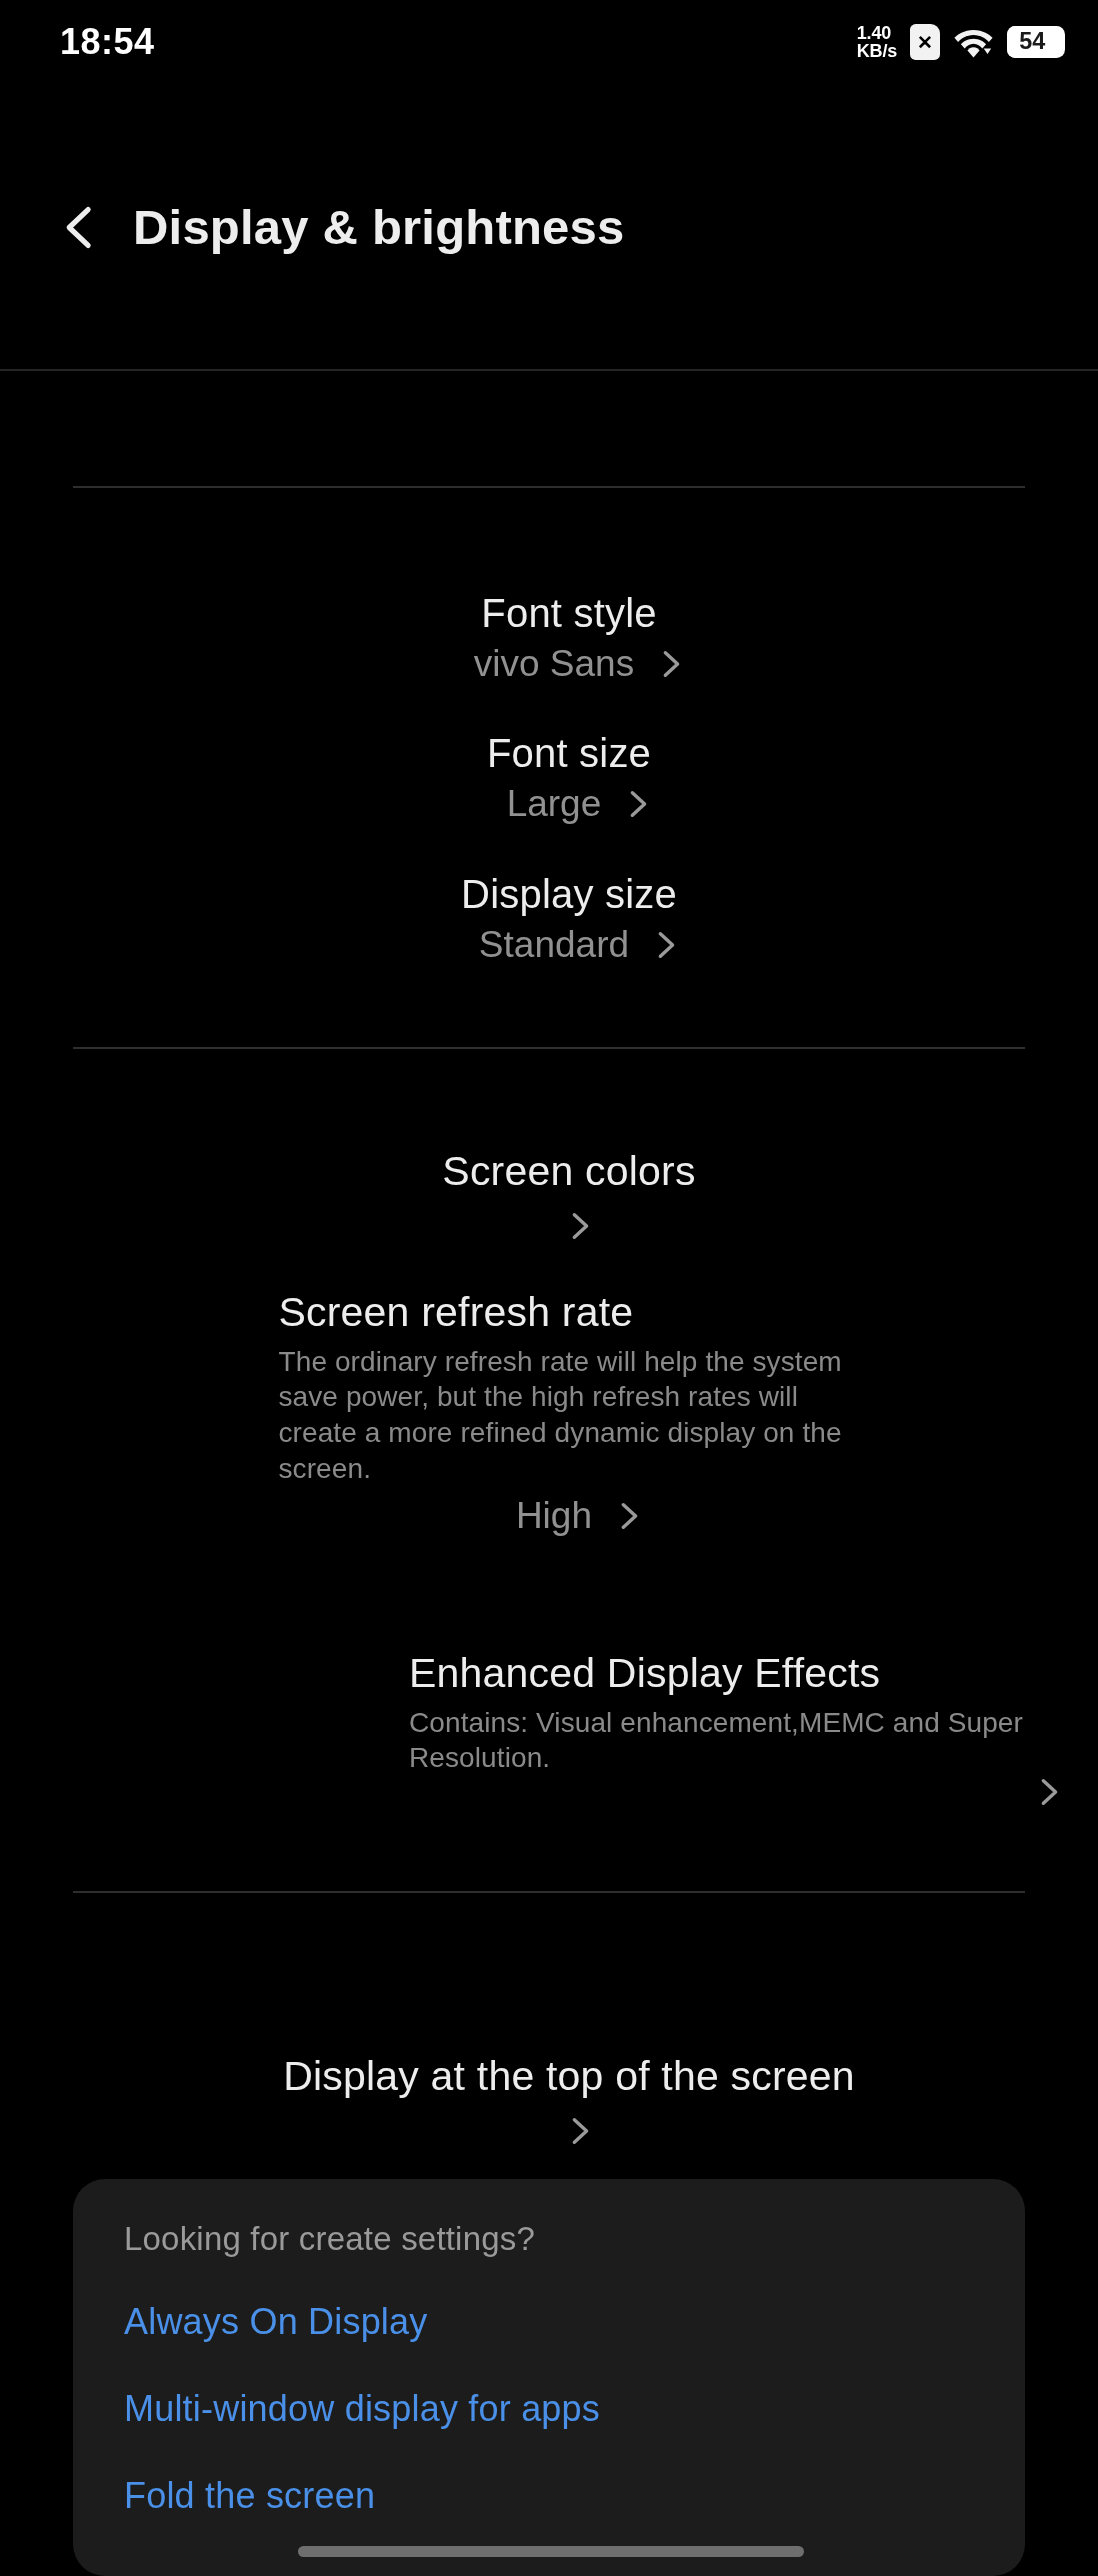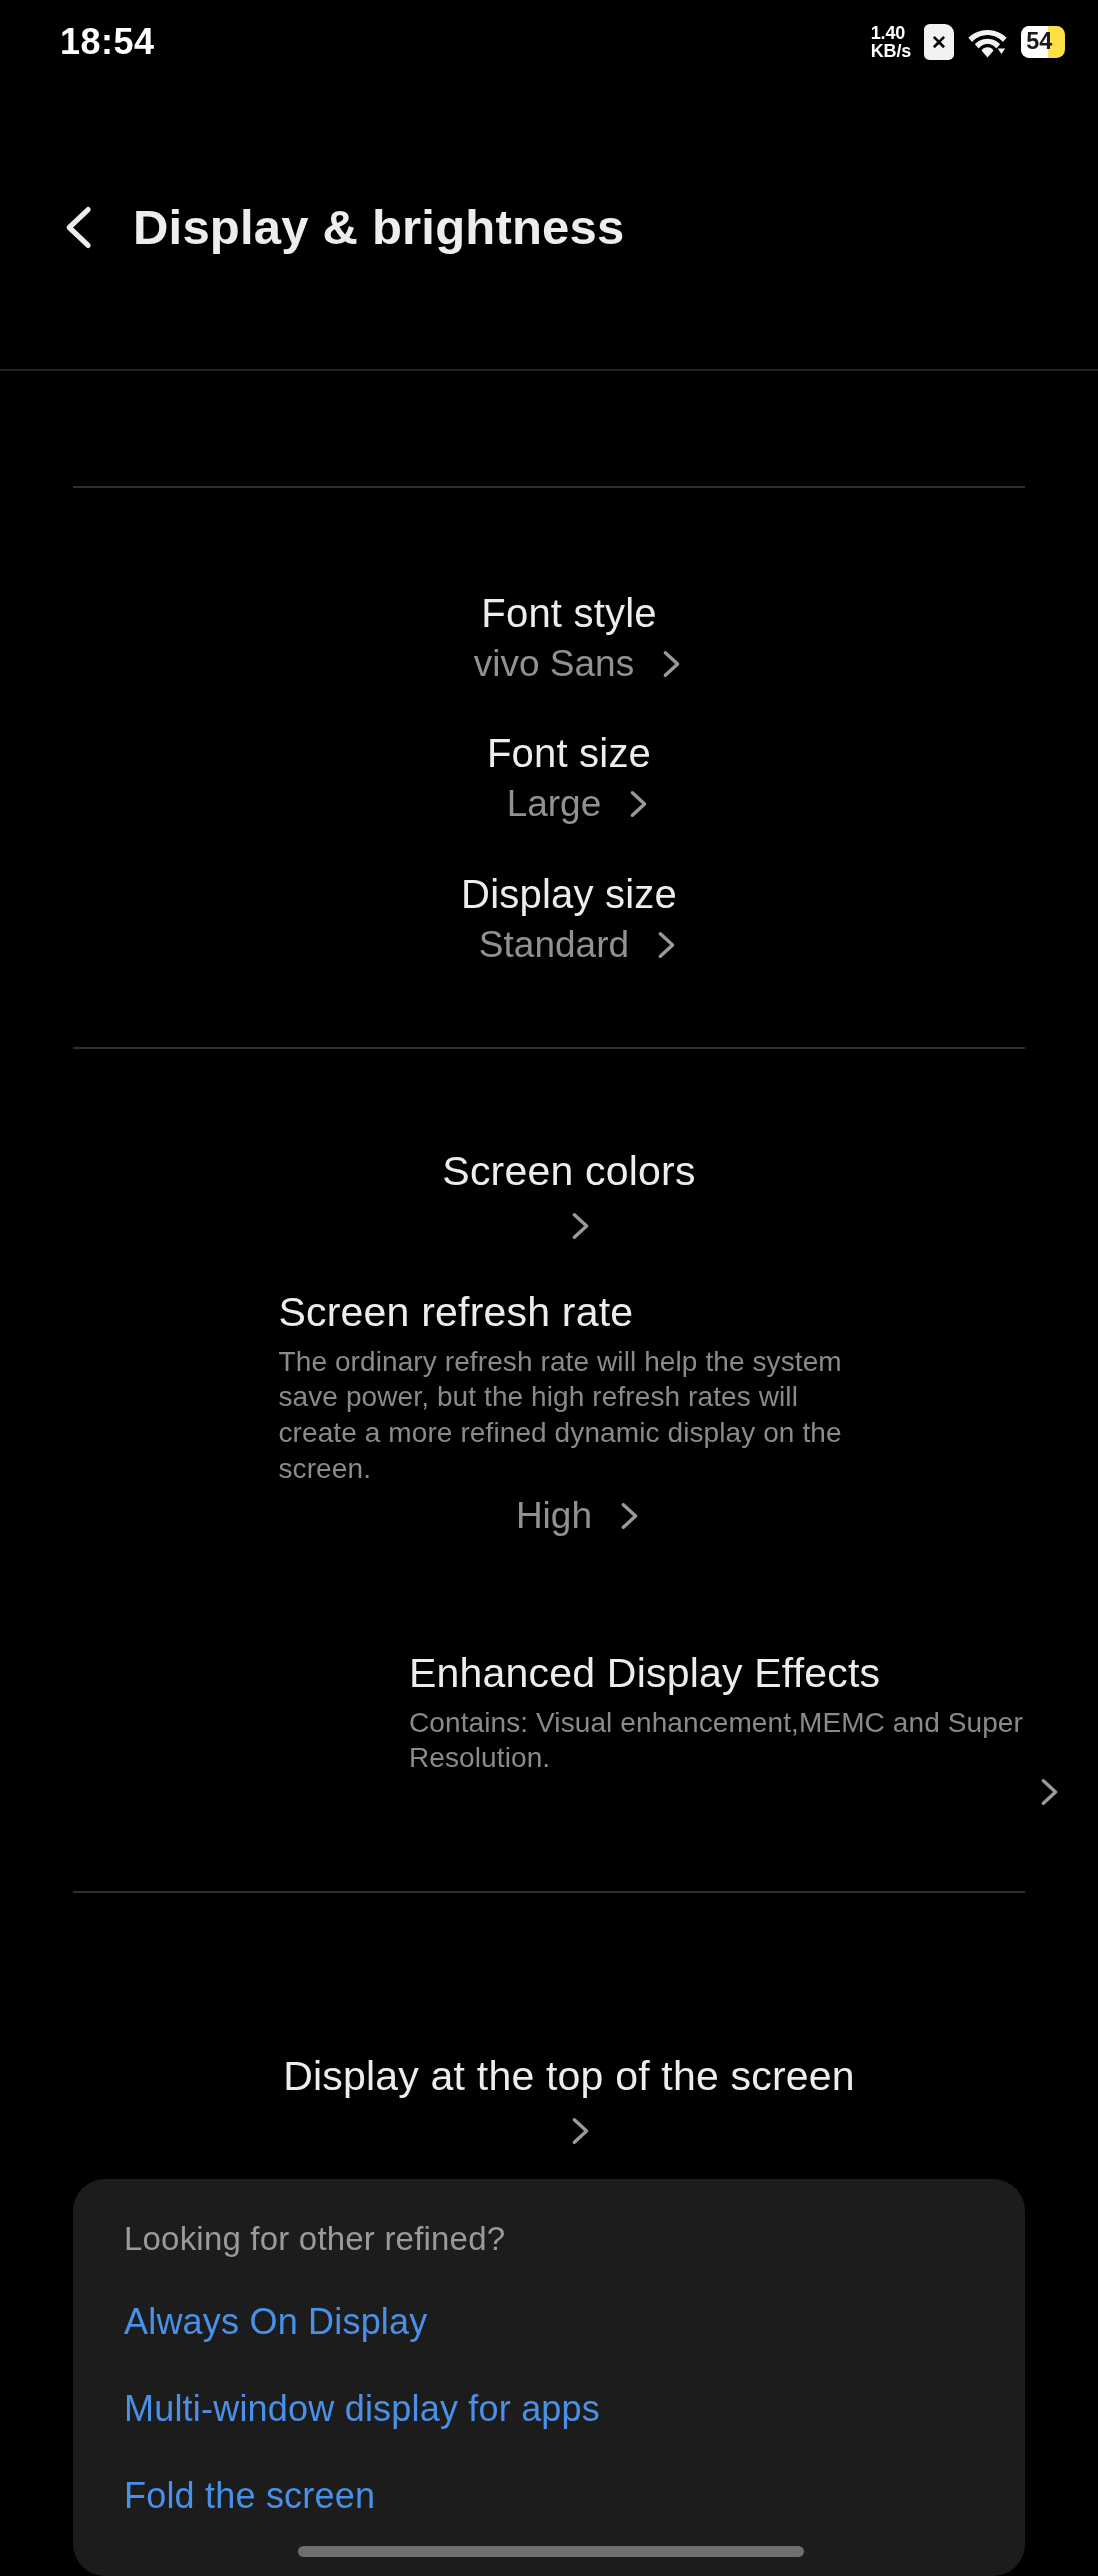--- a/index.html
+++ b/index.html
@@ -24,22 +24,22 @@
     letter-spacing:-0.2px;
   }
   .sim-x{
     position:relative; width:30px; height:36px; background:#f2f2f2;
     border-radius:5.6px 9.4px 5.6px 5.6px;
     display:flex; align-items:center; justify-content:center;
   }
   .sim-x span{ color:#000; font-size:19px; font-weight:700; line-height:1; }
   .wifi-icon{ width:41px; height:36px; position:relative; }
   .battery{
-    position:relative; width:44px; height:32px; border-radius:8.4px;
-    background:#fde047; overflow:hidden;
+    position:relative; width:58px; height:32px; border-radius:8.4px;
+    background:#ffffff; overflow:hidden;
     display:flex; align-items:center; justify-content:flex-end;
   }
   .battery-fill{ position:absolute; left:0; top:0; bottom:0; width:62%; background:#fff; }
   .battery-num{
     position:relative; z-index:2; color:#1a1a1a; font-size:23.4px; font-weight:700;
     width:100%; text-align:center; padding-right:7.5px; line-height:1;
   }
 
   
   .header{
@@ -223,21 +223,21 @@
     <div class="row-right">
       <div class="chev">
         <svg viewBox="0 0 34 34" width="32" height="32" aria-hidden="true">
           <polyline points="11,5 24,17 11,29" fill="none" stroke="#9a9a9a" stroke-width="3.6" stroke-linecap="round" stroke-linejoin="round"></polyline>
         </svg>
       </div>
     </div>
   </div>
 
   <div class="card" style="top:2179px; height:397px;">
-    <div class="card-title">Looking for other refined?</div>
+    <div class="card-title">Looking for create settings?</div>
     <div class="card-link first">Always On Display</div>
     <div class="card-link mid">Multi-window display for apps</div>
     <div class="card-link last">Fold the screen</div>
   </div>
 
   <div class="home-indicator"></div>
 </div>
 
 
 </body></html>

